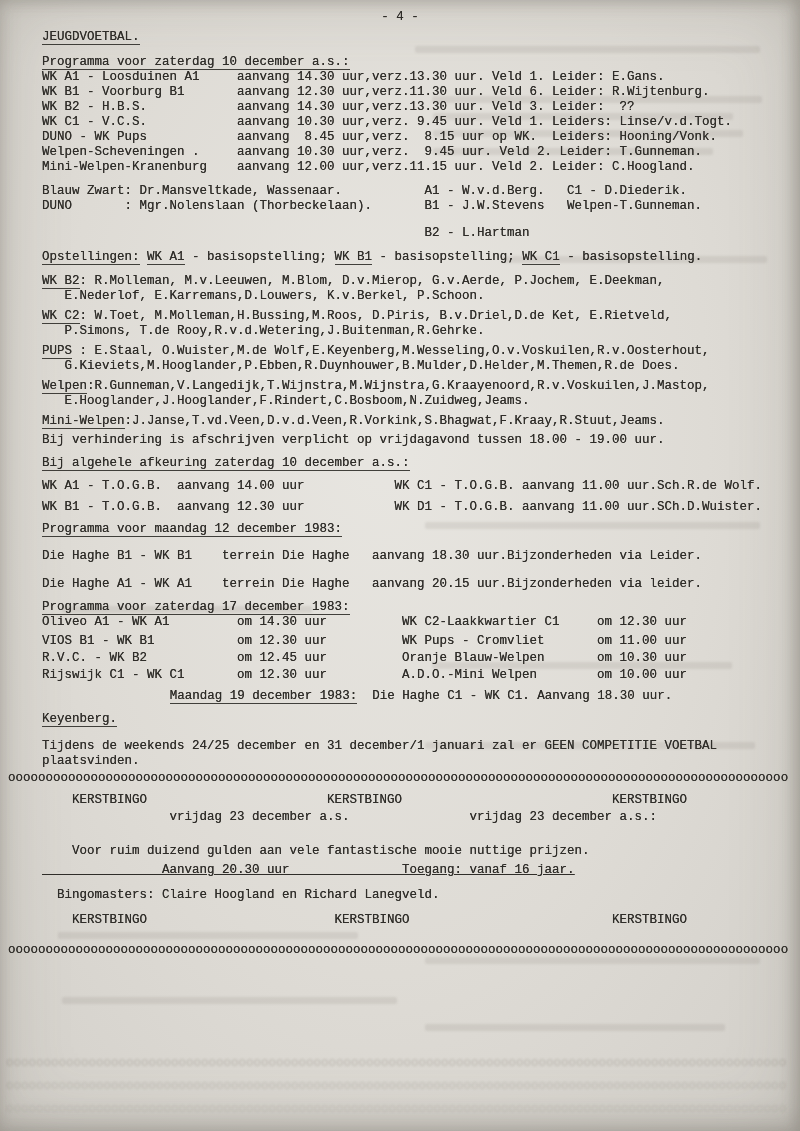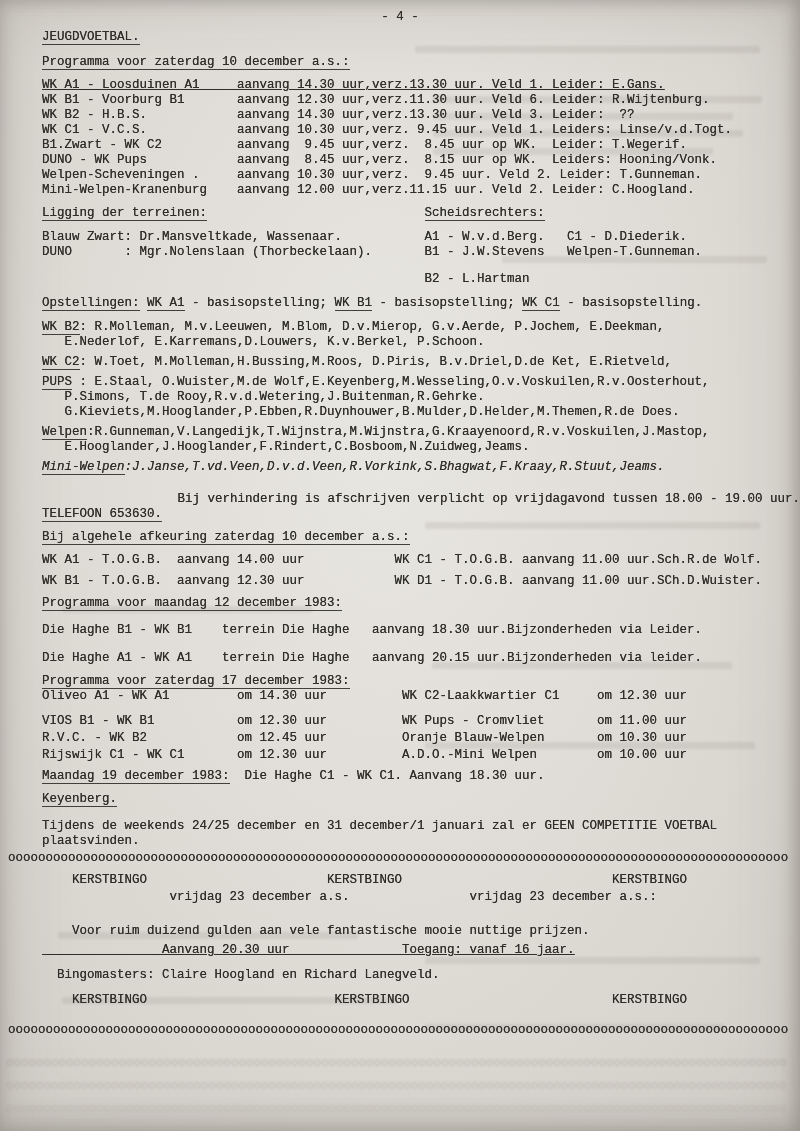--- a/index.html
+++ b/index.html
@@ -51,56 +51,53 @@
       <div class="bar" style="top: 1024px; left: 425px; width: 300px;"></div>
       <div class="brow" style="top: 1056px; opacity: 0.32;">oooooooooooooooooooooooooooooooooooooooooooooooooooooooooooooooooooooooooooooooooooooooooooooooooooooooo</div>
       <div class="brow" style="top: 1079px; opacity: 0.25;">oooooooooooooooooooooooooooooooooooooooooooooooooooooooooooooooooooooooooooooooooooooooooooooooooooooooo</div>
       <div class="brow" style="top: 1102px; opacity: 0.18;">oooooooooooooooooooooooooooooooooooooooooooooooooooooooooooooooooooooooooooooooooooooooooooooooooooooooo</div>
     </div>
   <div class="content">
     <div class="line center">- 4 -</div>
     <div>
         <div class="line" style="margin-top: 5px;"><span class="u">JEUGDVOETBAL.</span></div>
         <div class="line" style="margin-top: 10px;"><span class="u">Programma voor zaterdag 10 december a.s.:</span></div>
-        <div class="line" style="margin-top: 8px; text-decoration: underline;"><span>WK A1 - Loosduinen A1     aanvang 14.30 uur,verz.13.30 uur. Veld 1. Leider: E.Gans.</span></div>
+        <div class="line" style=""><span>WK A1 - Loosduinen A1     aanvang 14.30 uur,verz.13.30 uur. Veld 1. Leider: E.Gans.</span></div>
         <div class="line"><span>WK B1 - Voorburg B1       aanvang 12.30 uur,verz.11.30 uur. Veld 6. Leider: R.Wijtenburg.</span></div>
         <div class="line"><span>WK B2 - H.B.S.            aanvang 14.30 uur,verz.13.30 uur. Veld 3. Leider:  ??</span></div>
         <div class="line"><span>WK C1 - V.C.S.            aanvang 10.30 uur,verz. 9.45 uur. Veld 1. Leiders: Linse/v.d.Togt.</span></div>
-        <div class="line"><span>B1.Zwart - WK C2          aanvang  9.45 uur,verz.  8.45 uur op WK.  Leider: T.Wegerif.</span></div>
         <div class="line"><span>DUNO - WK Pups            aanvang  8.45 uur,verz.  8.15 uur op WK.  Leiders: Hooning/Vonk.</span></div>
         <div class="line"><span>Welpen-Scheveningen .     aanvang 10.30 uur,verz.  9.45 uur. Veld 2. Leider: T.Gunneman.</span></div>
         <div class="line"><span>Mini-Welpen-Kranenburg    aanvang 12.00 uur,verz.11.15 uur. Veld 2. Leider: C.Hoogland.</span></div>
-        <div class="line" style="margin-top: 8px;"><span class="u">Ligging der terreinen:</span><span>                             </span><span class="u">Scheidsrechters:</span></div>
         <div class="line" style="margin-top: 9px;"><span>Blauw Zwart: Dr.Mansveltkade, Wassenaar.           A1 - W.v.d.Berg.   C1 - D.Diederik.</span></div>
         <div class="line"><span>DUNO       : Mgr.Nolenslaan (Thorbeckelaan).       B1 - J.W.Stevens   Welpen-T.Gunneman.</span></div>
         <div class="line" style="margin-top: 12px;"><span>                                                   B2 - L.Hartman</span></div>
         <div class="line" style="margin-top: 9px;"><span class="u">Opstellingen:</span><span> </span><span class="u">WK A1</span><span> - basisopstelling; </span><span class="u">WK B1</span><span> - basisopstelling; </span><span class="u">WK C1</span><span> - basisopstelling.</span></div>
         <div class="line" style="margin-top: 9px;"><span class="u">WK B2</span><span>: R.Molleman, M.v.Leeuwen, M.Blom, D.v.Mierop, G.v.Aerde, P.Jochem, E.Deekman,</span></div>
         <div class="line"><span>   E.Nederlof, E.Karremans,D.Louwers, K.v.Berkel, P.Schoon.</span></div>
         <div class="line" style="margin-top: 5px;"><span class="u">WK C2</span><span>: W.Toet, M.Molleman,H.Bussing,M.Roos, D.Piris, B.v.Driel,D.de Ket, E.Rietveld,</span></div>
+        <div class="line"><span>   P.Simons, T.de Rooy,R.v.d.Wetering,J.Buitenman,R.Gehrke.</span></div>
         <div class="line" style="margin-top: 5px;"><span class="u">PUPS</span><span> : E.Staal, O.Wuister,M.de Wolf,E.Keyenberg,M.Wesseling,O.v.Voskuilen,R.v.Oosterhout,</span></div>
-        <div class="line"><span>   P.Simons, T.de Rooy,R.v.d.Wetering,J.Buitenman,R.Gehrke.</span></div>
         <div class="line"><span>   G.Kieviets,M.Hooglander,P.Ebben,R.Duynhouwer,B.Mulder,D.Helder,M.Themen,R.de Does.</span></div>
         <div class="line" style="margin-top: 5px;"><span class="u">Welpen</span><span>:R.Gunneman,V.Langedijk,T.Wijnstra,M.Wijnstra,G.Kraayenoord,R.v.Voskuilen,J.Mastop,</span></div>
         <div class="line"><span>   E.Hooglander,J.Hooglander,F.Rindert,C.Bosboom,N.Zuidweg,Jeams.</span></div>
-        <div class="line" style="margin-top: 5px; font-style: italic;"><span class="u">Mini-Welpen</span><span>:J.Janse,T.vd.Veen,D.v.d.Veen,R.Vorkink,S.Bhagwat,F.Kraay,R.Stuut,Jeams.</span></div>
-        <div class="line" style="margin-top: 17px; text-align: right;"><span>Bij verhindering is afschrijven verplicht op vrijdagavond tussen 18.00 - 19.00 uur.</span></div>
-        <div class="line"><span class="u">TELEFOON 653630.</span></div>
+        <div class="line" style="margin-top: 5px;"><span class="u">Mini-Welpen</span><span>:J.Janse,T.vd.Veen,D.v.d.Veen,R.Vorkink,S.Bhagwat,F.Kraay,R.Stuut,Jeams.</span></div>
+        <div class="line" style="margin-top: 4px;"><span>Bij verhindering is afschrijven verplicht op vrijdagavond tussen 18.00 - 19.00 uur.</span></div>
         <div class="line" style="margin-top: 8px;"><span class="u">Bij algehele afkeuring zaterdag 10 december a.s.:</span></div>
         <div class="line" style="margin-top: 8px;"><span>WK A1 - T.O.G.B.  aanvang 14.00 uur            WK C1 - T.O.G.B. aanvang 11.00 uur.Sch.R.de Wolf.</span></div>
         <div class="line" style="margin-top: 6px;"><span>WK B1 - T.O.G.B.  aanvang 12.30 uur            WK D1 - T.O.G.B. aanvang 11.00 uur.SCh.D.Wuister.</span></div>
         <div class="line" style="margin-top: 7px; font-family: Liberation Mono, monospace;"><span class="u">Programma voor maandag 12 december 1983:</span></div>
         <div class="line" style="margin-top: 12px;"><span>Die Haghe B1 - WK B1    terrein Die Haghe   aanvang 18.30 uur.Bijzonderheden via Leider.</span></div>
         <div class="line" style="margin-top: 13px;"><span>Die Haghe A1 - WK A1    terrein Die Haghe   aanvang 20.15 uur.Bijzonderheden via leider.</span></div>
         <div class="line" style="margin-top: 8px;"><span class="u">Programma voor zaterdag 17 december 1983:</span></div>
         <div class="line" style=""><span>Oliveo A1 - WK A1         om 14.30 uur          WK C2-Laakkwartier C1     om 12.30 uur</span></div>
-        <div class="line" style="margin-top: 10px;"><span>VIOS B1 - WK B1           om 12.30 uur          WK Pups - Cromvliet       om 11.00 uur</span></div>
+        <div class="line" style="margin-top: 4px;"><span>VIOS B1 - WK B1           om 12.30 uur          WK Pups - Cromvliet       om 11.00 uur</span></div>
         <div class="line" style="margin-top: 2px;"><span>R.V.C. - WK B2            om 12.45 uur          Oranje Blauw-Welpen       om 10.30 uur</span></div>
         <div class="line" style="margin-top: 2px;"><span>Rijswijk C1 - WK C1       om 12.30 uur          A.D.O.-Mini Welpen        om 10.00 uur</span></div>
-        <div class="line" style="margin-top: 6px;"><span class="u">Maandag 19 december 1983:</span><span>  Die Haghe C1 - WK C1. Aanvang 18.30 uur.</span></div>
+        <div class="line" style="margin-top: 6px; text-align: center;"><span class="u">Maandag 19 december 1983:</span><span>  Die Haghe C1 - WK C1. Aanvang 18.30 uur.</span></div>
         <div class="line" style="margin-top: 8px;"><span class="u">Keyenberg.</span></div>
         <div class="line" style="margin-top: 12px;"><span>Tijdens de weekends 24/25 december en 31 december/1 januari zal er GEEN COMPETITIE VOETBAL</span></div>
         <div class="line"><span>plaatsvinden.</span></div>
         <div class="line orow" style="margin-top: 2px;"><span>oooooooooooooooooooooooooooooooooooooooooooooooooooooooooooooooooooooooooooooooooooooooooooooooooooooooo</span></div>
         <div class="line" style="margin-top: 7px;"><span>    KERSTBINGO                        KERSTBINGO                            KERSTBINGO</span></div>
         <div class="line" style="margin-top: 2px;"><span>                 vrijdag 23 december a.s.                vrijdag 23 december a.s.:</span></div>
         <div class="line" style="margin-top: 19px;"><span>    Voor ruim duizend gulden aan vele fantastische mooie nuttige prijzen.</span></div>
         <div class="line" style="margin-top: 4px; text-decoration: underline;"><span>                Aanvang 20.30 uur               Toegang: vanaf 16 jaar.</span></div>
         <div class="line" style="margin-top: 10px;"><span>  Bingomasters: Claire Hoogland en Richard Lanegveld.</span></div>
         <div class="line" style="margin-top: 10px;"><span>    KERSTBINGO                         KERSTBINGO                           KERSTBINGO</span></div>

